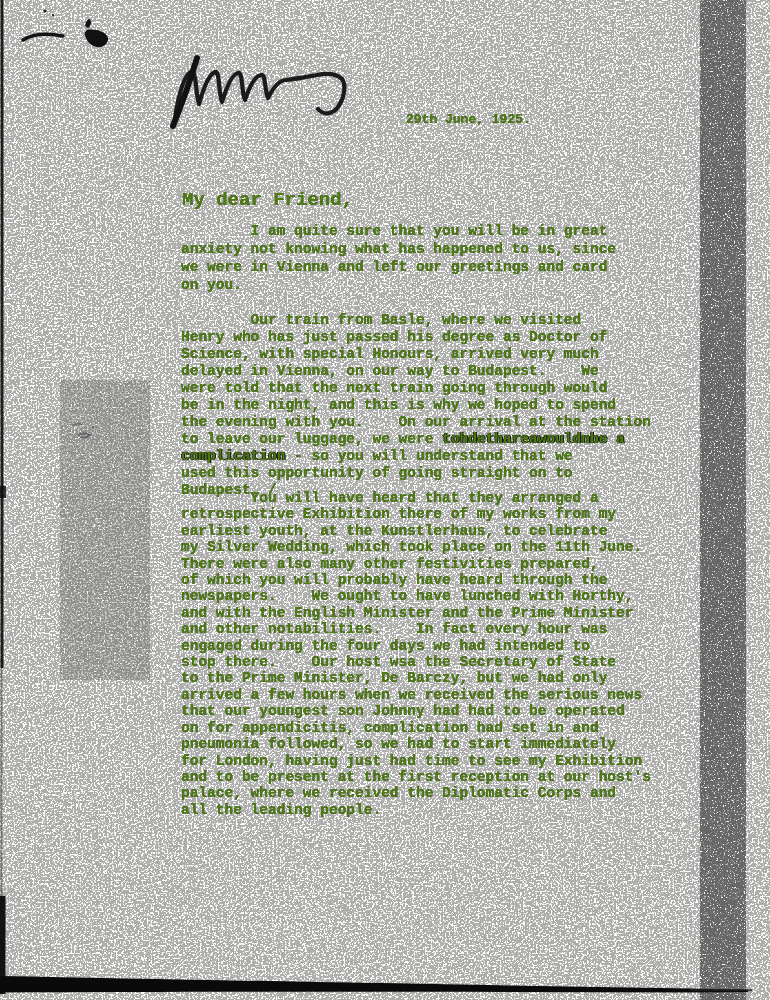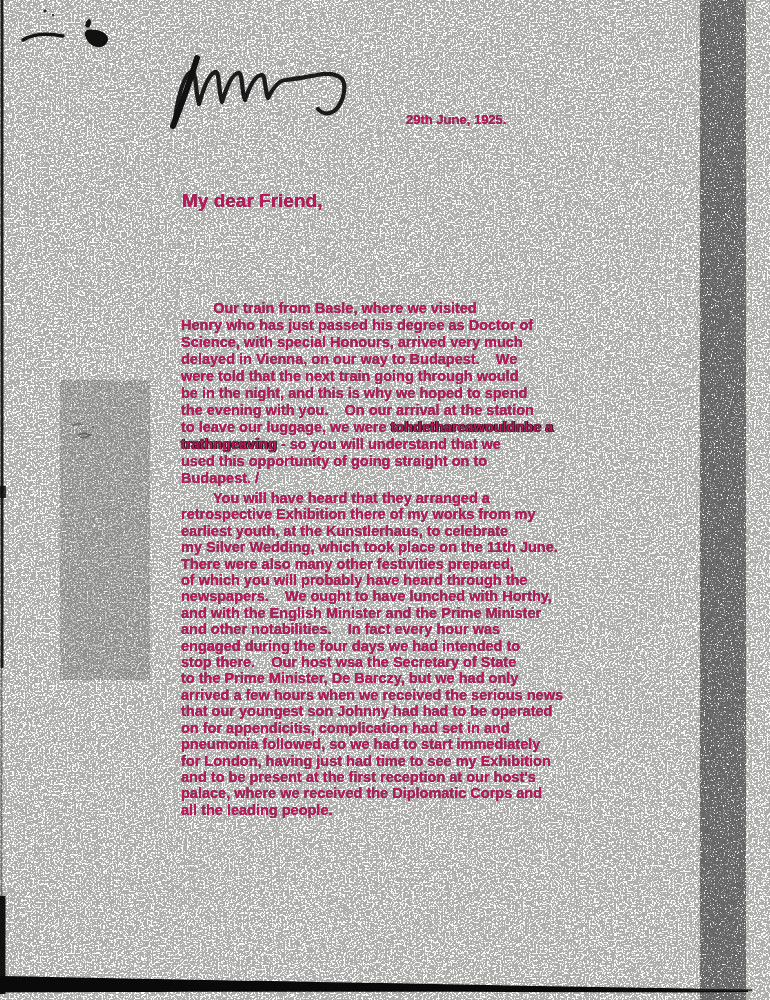--- a/index.html
+++ b/index.html
@@ -7,31 +7,31 @@
     position:relative;
     width:770px;height:1000px;
     background:#fcfcfa;
     overflow:hidden;
     font-family:"Liberation Mono","DejaVu Sans Mono",monospace;
   }
   .layer{position:absolute;left:0;top:0;pointer-events:none;}
   .typewriter{
     position:absolute;
     margin:0;
-    color:#be185d;
-    font-family:Liberation Sans, sans-serif;
+    color:#4d7c0f;
+    font-family:Liberation Mono, monospace;
     font-weight:bold;
     white-space:pre;
     text-shadow:0 0 0.6px rgba(10,10,10,0.8);
   }
   .date{left:406px;top:112px;font-size:13px;line-height:16px;}
   .salutation{left:182px;top:192px;font-size:19px;line-height:17px;}
   .para{left:181px;font-size:14.5px;letter-spacing:0;}
   .p1{top:222px;line-height:18px;}
-  .p2{top:300px;line-height:17px;}
+  .p2{top:312px;line-height:17px;}
   .p3{top:490px;line-height:16.4px;}
   .overstrike{
     font-weight:bold;
     text-shadow:1px 0 0 #141414,-0.7px 0 0 #141414,0 0 1.2px #000;
     margin-top:10px;
   }
 </style>
 </head>
 <body>
 
@@ -78,30 +78,34 @@
   <svg class="layer" width="40" height="30" style="left:68px;top:418px;" aria-hidden="true">
     <path d="M4,8 q5,-4 10,-1" stroke="#555" stroke-width="1.6" fill="none" opacity="0.7"></path>
     <path d="M10,17 q6,-3 12,0 q-5,4 -10,2" stroke="#444" stroke-width="1.8" fill="none" opacity="0.65"></path>
     <circle cx="25" cy="9" r="1.2" fill="#555" opacity="0.7"></circle>
   </svg>
 
   <div class="typewriter date">29th June, 1925.</div>
 
   <div class="typewriter salutation">My dear Friend,</div>
 
+  <pre class="typewriter para p1">        I am quite sure that you will be in great
+anxiety not knowing what has happened to us, since
+we were in Vienna and left our greetings and card
+on you.</pre>
 
   <pre class="typewriter para p2"><span>        Our train from Basle, where we visited
 Henry who has just passed his degree as Doctor of
 Science, with special Honours, arrived very much
 delayed in Vienna, on our way to Budapest.    We
 were told that the next train going through would
 be in the night, and this is why we hoped to spend
 the evening with you.    On our arrival at the station
 to leave our luggage, we were </span><span class="overstrike">tohdethareawouldnbe a</span><span>
-</span><span class="overstrike">trathngeaving</span><span> - so you will understand that we
+</span><span class="overstrike">complication</span><span> - so you will understand that we
 used this opportunity of going straight on to
 Budapest. /</span></pre>
 
   <pre class="typewriter para p3">        You will have heard that they arranged a
 retrospective Exhibition there of my works from my
 earliest youth, at the Kunstlerhaus, to celebrate
 my Silver Wedding, which took place on the 11th June.
 There were also many other festivities prepared,
 of which you will probably have heard through the
 newspapers.    We ought to have lunched with Horthy,

